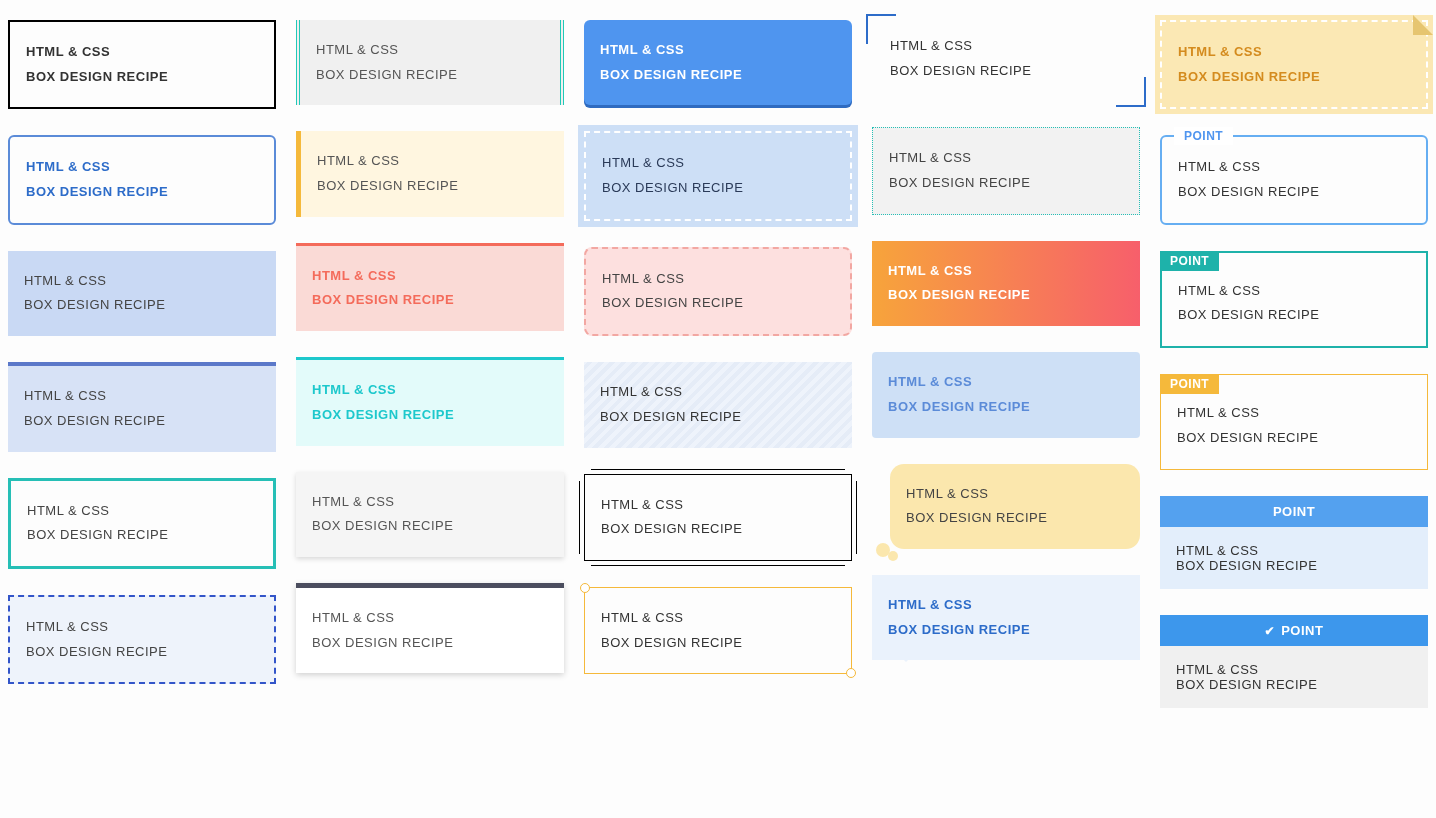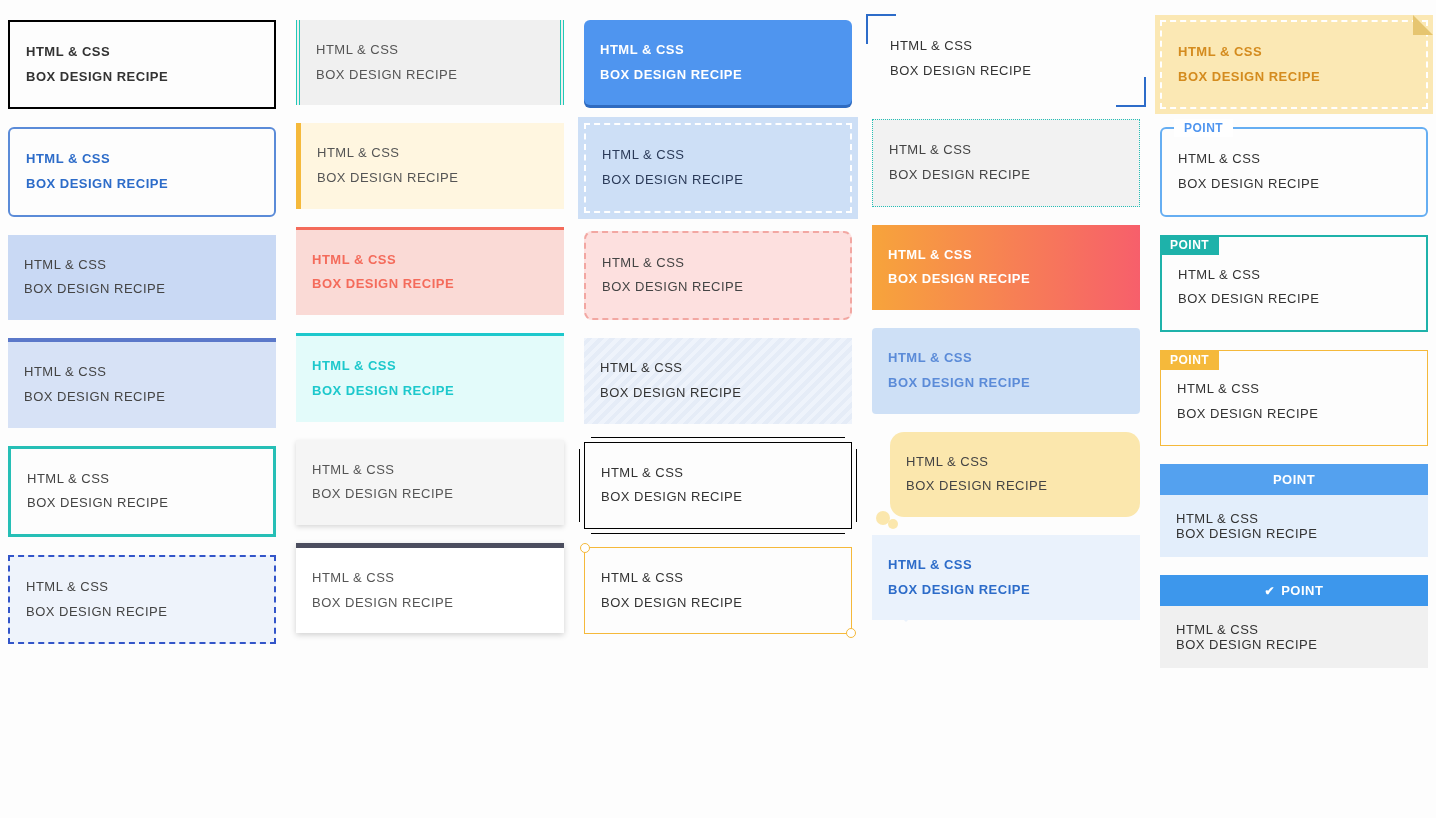--- a/index.html
+++ b/index.html
@@ -12,21 +12,21 @@
     color: #333;
   }
   .grid {
     display: grid;
     grid-template-columns: repeat(5, 1fr);
     gap: 26px 20px;
     max-width: 1420px;
     margin: 0 auto;
     align-items: start;
   }
-  .col { display: flex; flex-direction: column; gap: 18px; }
+  .col { display: flex; flex-direction: column; gap: 26px; }
   .box { padding: 18px 16px; position: relative; }
   .box p { line-height: 1.9; }
   .label {
     position: absolute;
     top: -10px;
     left: 12px;
     padding: 2px 10px;
     font-size: 12px;
     font-weight: 600;
     background: #fff;

